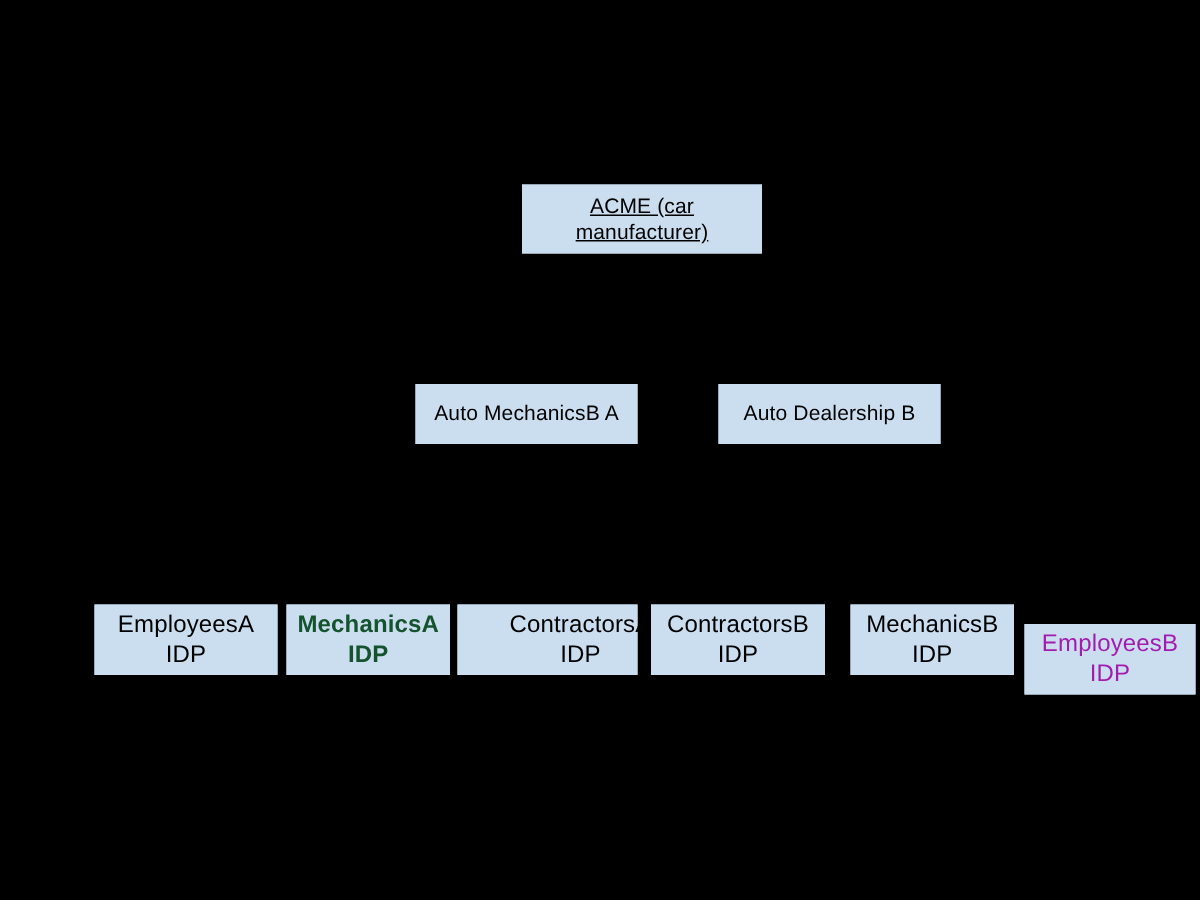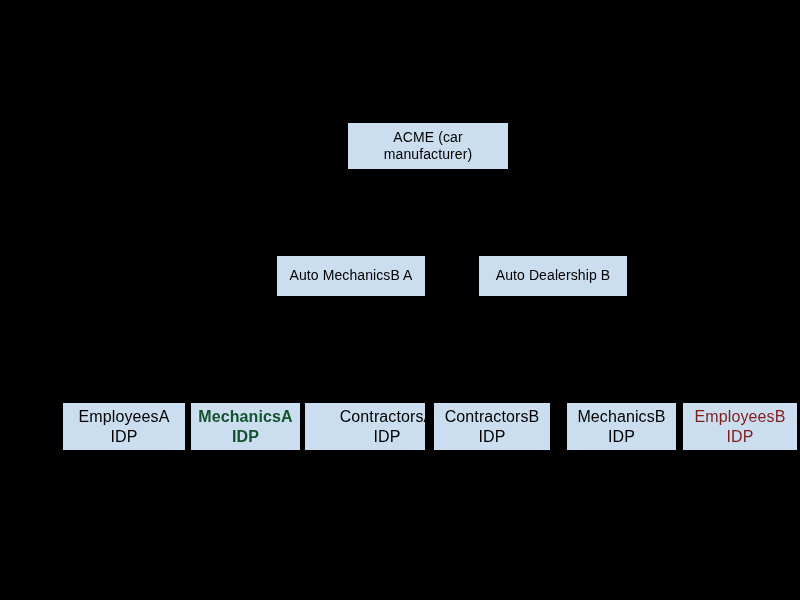--- a/index.html
+++ b/index.html
@@ -29,21 +29,21 @@
     display: flex;
     align-items: center;
     justify-content: center;
     text-align: center;
     line-height: 1.22;
     font-size: 14px;
     font-family: "Liberation Sans", sans-serif;
     white-space: pre-line;
     letter-spacing: 0.1px;
   }
-  .level-root { font-size: 14px; }
+  .level-root { font-size: 14px; text-decoration: underline; }
   .level-mid  { font-size: 14px; }
   .level-leaf { font-size: 16px; }
 </style>
 </head>
 <body style="background: rgb(0, 0, 0);">
 
 <div id="canvas" style="background: rgb(0, 0, 0);">
 
   <div class="node level-root" style="left: 348px; top: 123px; width: 160px; height: 46px; background: rgb(203, 222, 240); border-color: rgb(203, 222, 240); color: rgb(0, 0, 0);">ACME (car
 manufacturer)</div>
@@ -60,16 +60,16 @@
 
   <div class="node level-leaf" style="left: 305px; top: 403px; width: 120px; height: 47px; background: rgb(203, 222, 240); border-color: rgb(203, 222, 240); color: rgb(0, 0, 0); padding-left: 44px;">ContractorsA
 IDP</div>
 
   <div class="node level-leaf" style="left: 434px; top: 403px; width: 116px; height: 47px; background: rgb(203, 222, 240); border-color: rgb(203, 222, 240); color: rgb(0, 0, 0);">ContractorsB
 IDP</div>
 
   <div class="node level-leaf" style="left: 567px; top: 403px; width: 109px; height: 47px; background: rgb(203, 222, 240); border-color: rgb(203, 222, 240); color: rgb(0, 0, 0);">MechanicsB
 IDP</div>
 
-  <div class="node level-leaf" style="left: 683px; top: 403px; width: 114px; height: 47px; background: rgb(203, 222, 240); border-color: rgb(203, 222, 240); color: #7f1d1d;">EmployeesB
+  <div class="node level-leaf" style="left: 683px; top: 416px; width: 114px; height: 47px; background: rgb(203, 222, 240); border-color: rgb(203, 222, 240); color: #a21caf;">EmployeesB
 IDP</div>
 
 </div>
 
 </body></html>

